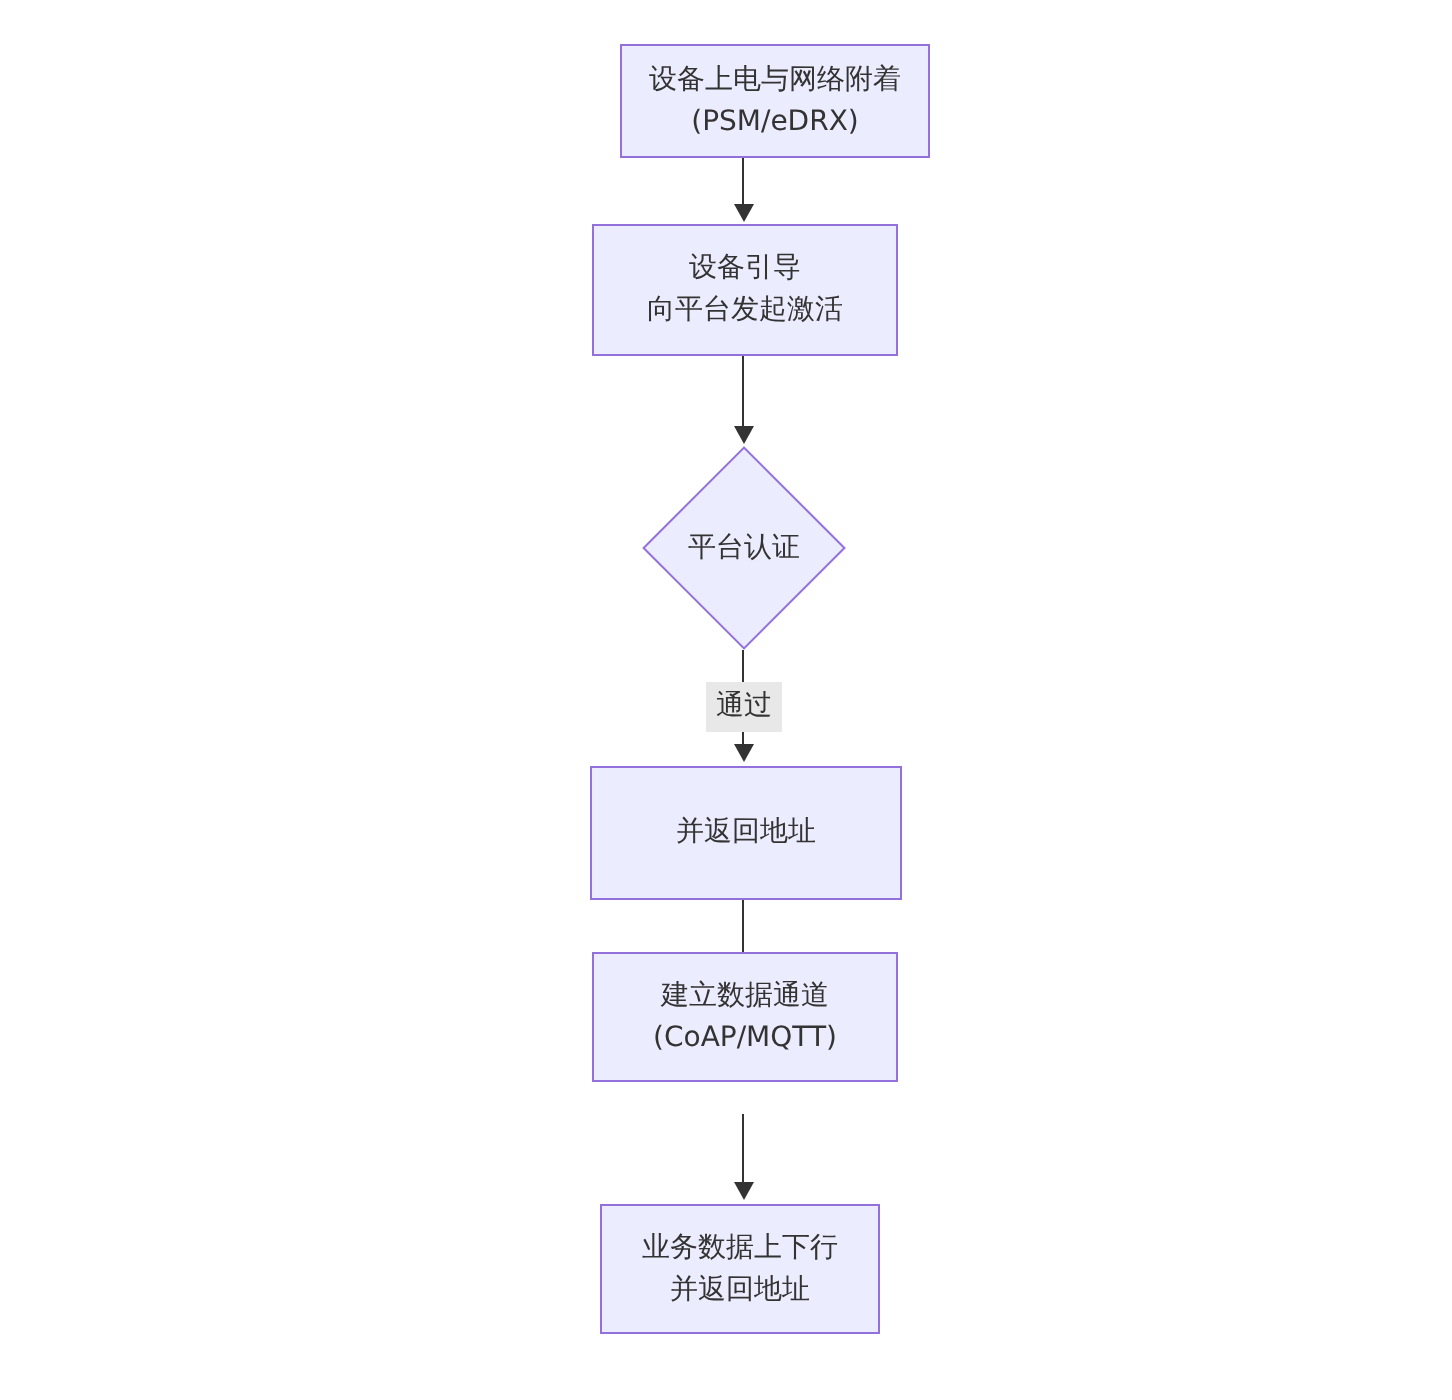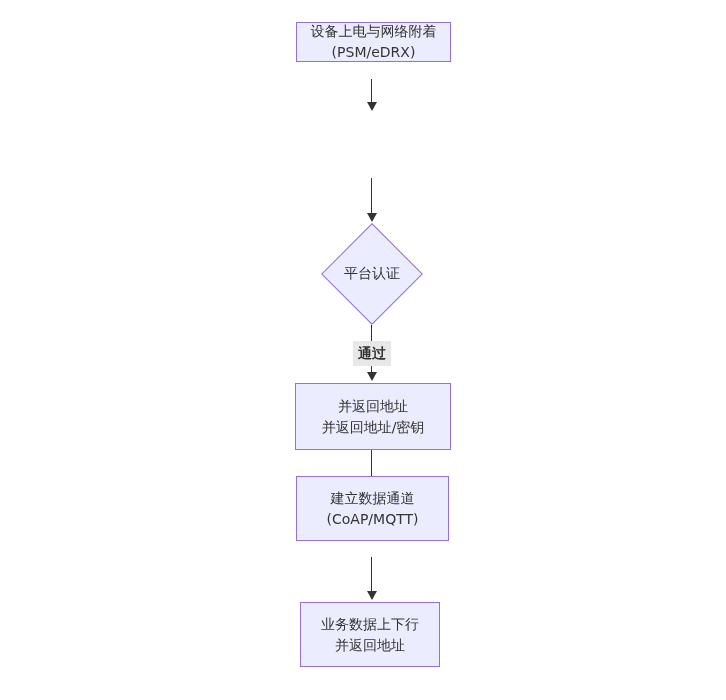--- a/index.html
+++ b/index.html
@@ -86,52 +86,54 @@
     position:absolute;
     left:372px;
     top:341px;
     transform:translateX(-50%);
     background:var(--edge-label-bg);
     color:var(--text-color);
     font-size:14px;
     line-height:19px;
     padding:3px 5px;
     white-space:nowrap;
-    font-weight:bold;
   }
 </style>
 </head>
 <body>
 
 <div class="canvas">
 
-  <div class="node" style="left:296px;top:22px;width:155px;height:40px">
+  <div class="node" style="left:310px;top:22px;width:155px;height:57px">
     <span>设备上电与网络附着</span>
     <span>(PSM/eDRX)</span>
   </div>
 
   <div class="edge-line" style="top:79px;height:23px"></div>
   <div class="arrowhead" style="top:102px"></div>
 
+  <div class="node" style="left:296px;top:112px;width:153px;height:66px">
+    <span>设备引导</span>
+    <span>向平台发起激活</span>
+  </div>
 
   <div class="edge-line" style="top:178px;height:35px"></div>
   <div class="arrowhead" style="top:213px"></div>
 
   <div class="diamond-wrap">
     <div class="diamond-shape"></div>
     <span class="diamond-label">平台认证</span>
   </div>
 
   <div class="edge-line" style="top:325px;height:47px"></div>
   <div class="edge-label">通过</div>
   <div class="arrowhead" style="top:372px"></div>
 
   <div class="node" style="left:295px;top:383px;width:156px;height:67px">
     <span>并返回地址</span>
-    <span>并返回地址/密钥</span>
   </div>
 
   <div class="edge-line" style="top:450px;height:31px"></div>
   <div class="arrowhead" style="top:481px"></div>
 
   <div class="node" style="left:296px;top:476px;width:153px;height:65px">
     <span>建立数据通道</span>
     <span>(CoAP/MQTT)</span>
   </div>
 

